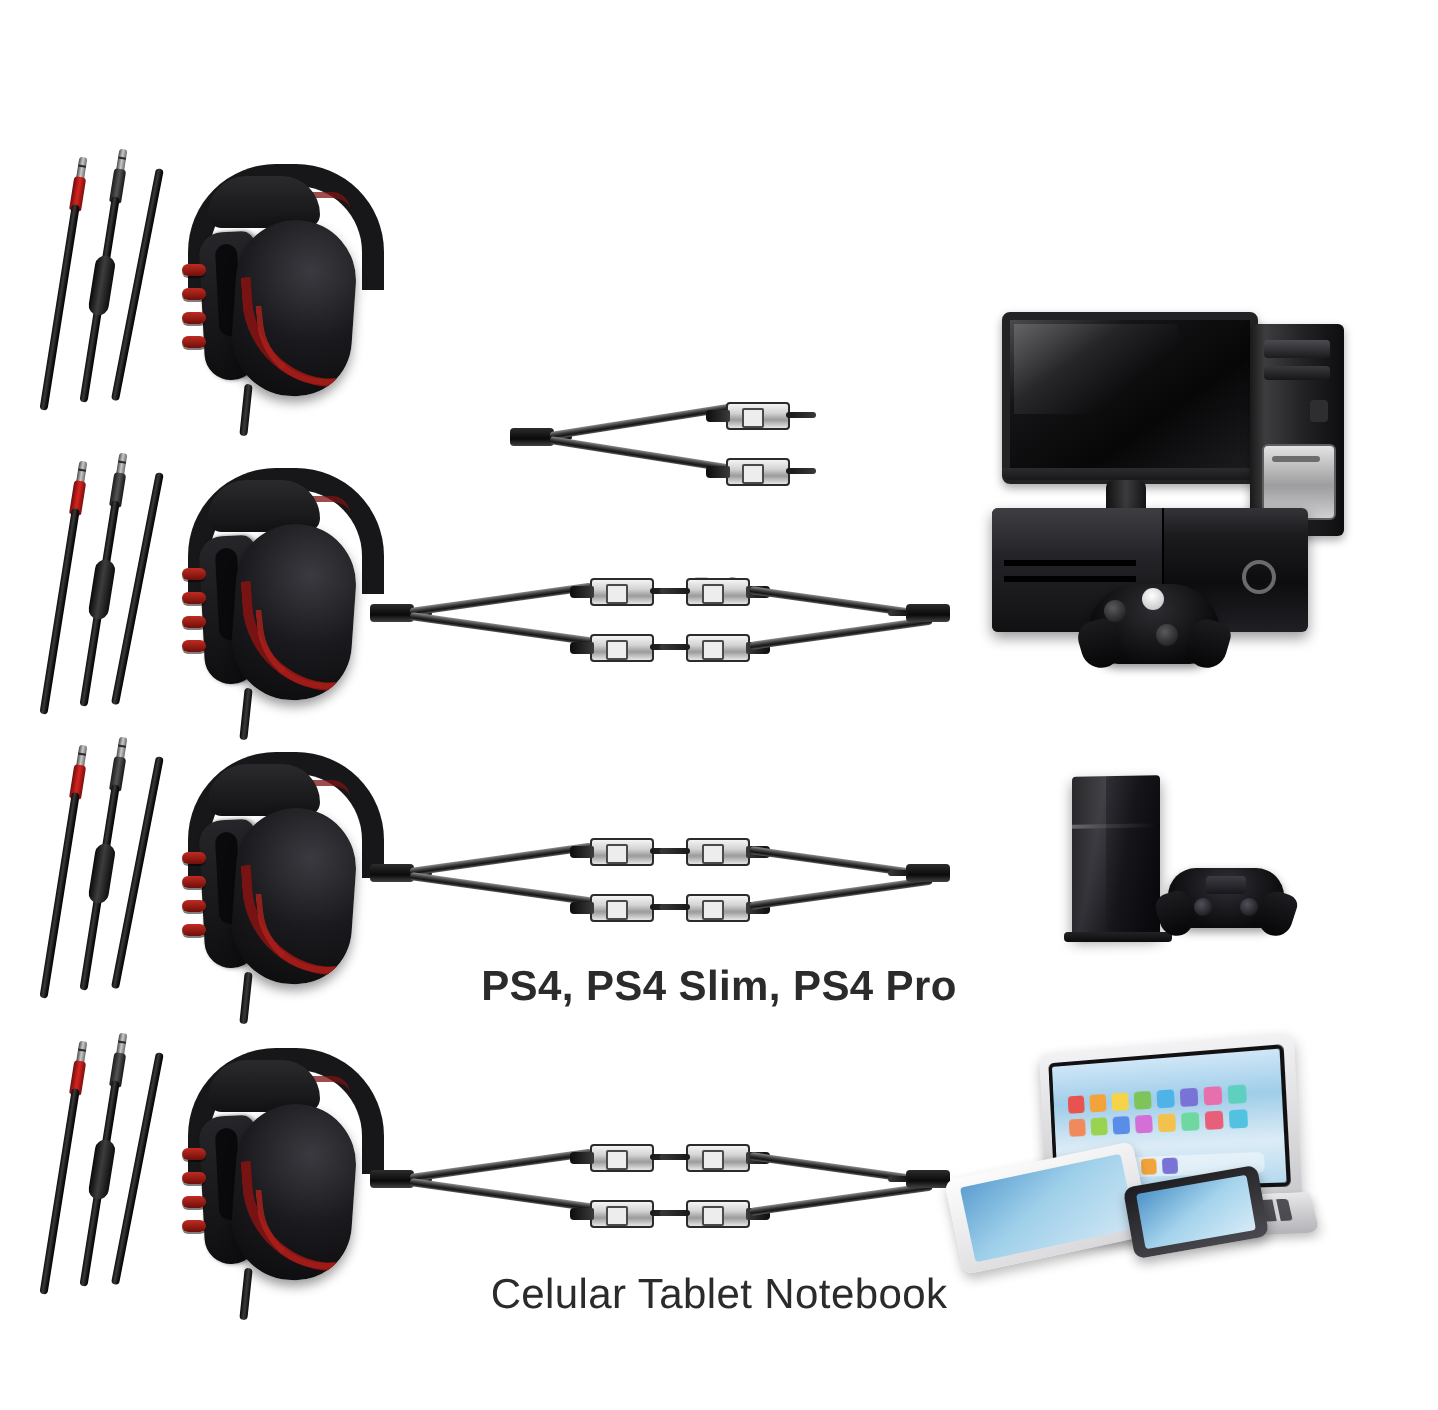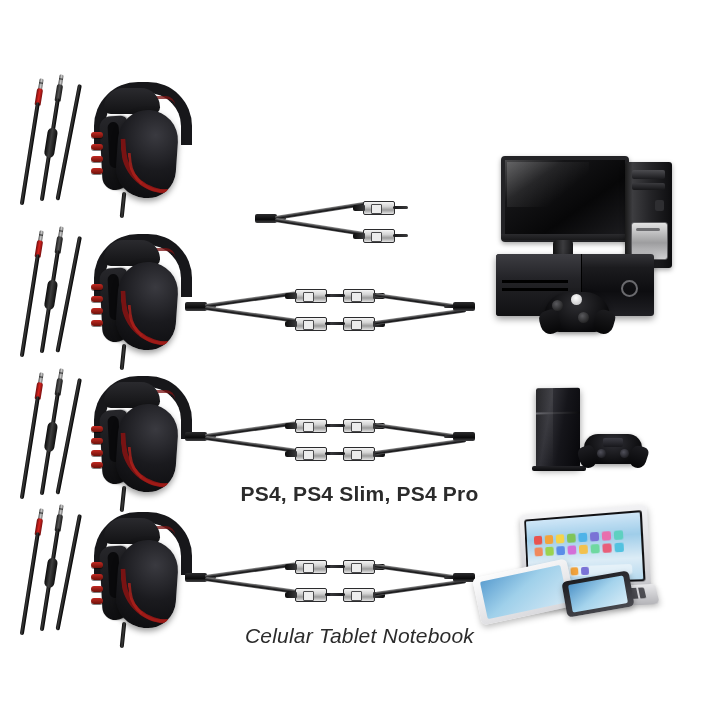--- a/index.html
+++ b/index.html
@@ -549,21 +549,21 @@
           <div class="st r"></div>
         </div>
       </div>
     </div>
 
     <div class="devlabel" style="top:118px;font-size:21px;font-weight:bold;">
       <span>PS4, PS4 Slim, PS4 Pro</span>
     </div>
   </div>
 
-  <div class="row" style="top:500px;height:170px;font-style:italic;">
+  <div class="row" style="top:512px;height:170px;">
 
     <div class="col-plugs" style="top:4px;">
       <div class="plugs">
         <div class="plug red" style="left:10px;top:28px;transform:rotate(9deg);">
           <div class="tip"></div>
           <div class="barrel"></div>
           <div class="cord"></div>
         </div>
         <div class="plug" style="left:30px;top:24px;transform:rotate(9deg);">
           <div class="tip"></div>

